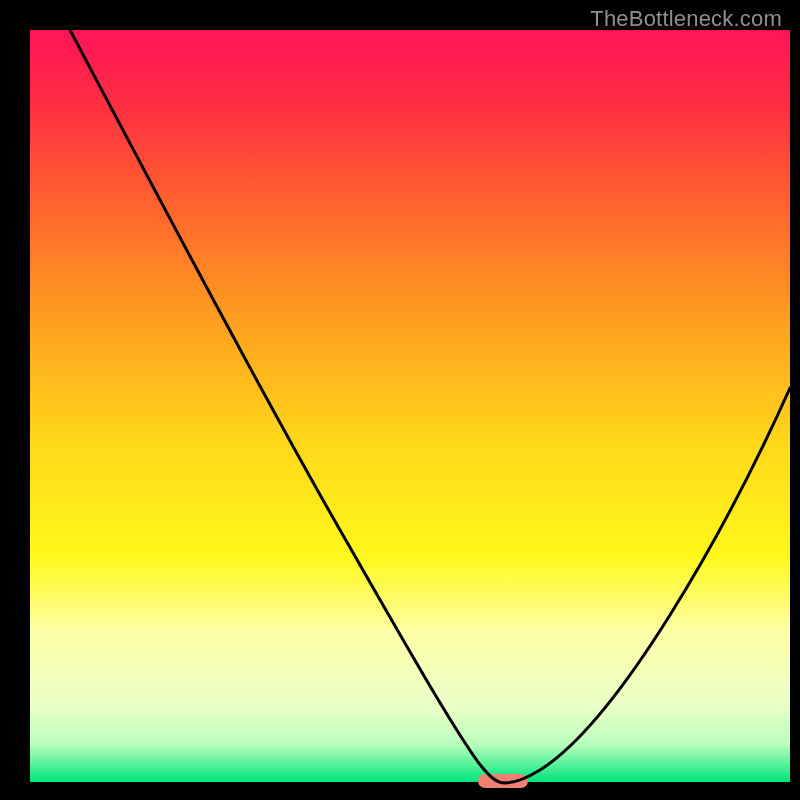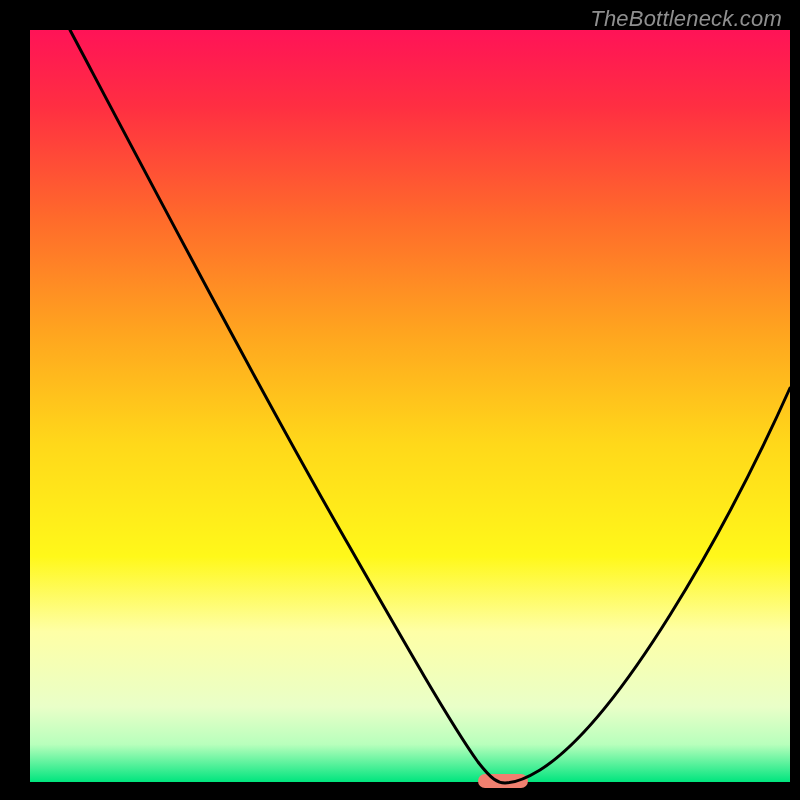--- a/index.html
+++ b/index.html
@@ -7,21 +7,20 @@
     padding: 0;
     width: 800px;
     height: 800px;
     background: #000000;
     overflow: hidden;
   }
   .chart-container {
     position: relative;
     width: 800px;
     height: 800px;
-    font-style: italic;
   }
   .watermark {
     position: absolute;
     top: 6px;
     right: 18px;
     font-family: Arial, Helvetica, sans-serif;
     font-size: 22px;
     color: #8f8f8f;
     font-weight: 500;
     letter-spacing: 0.2px;

